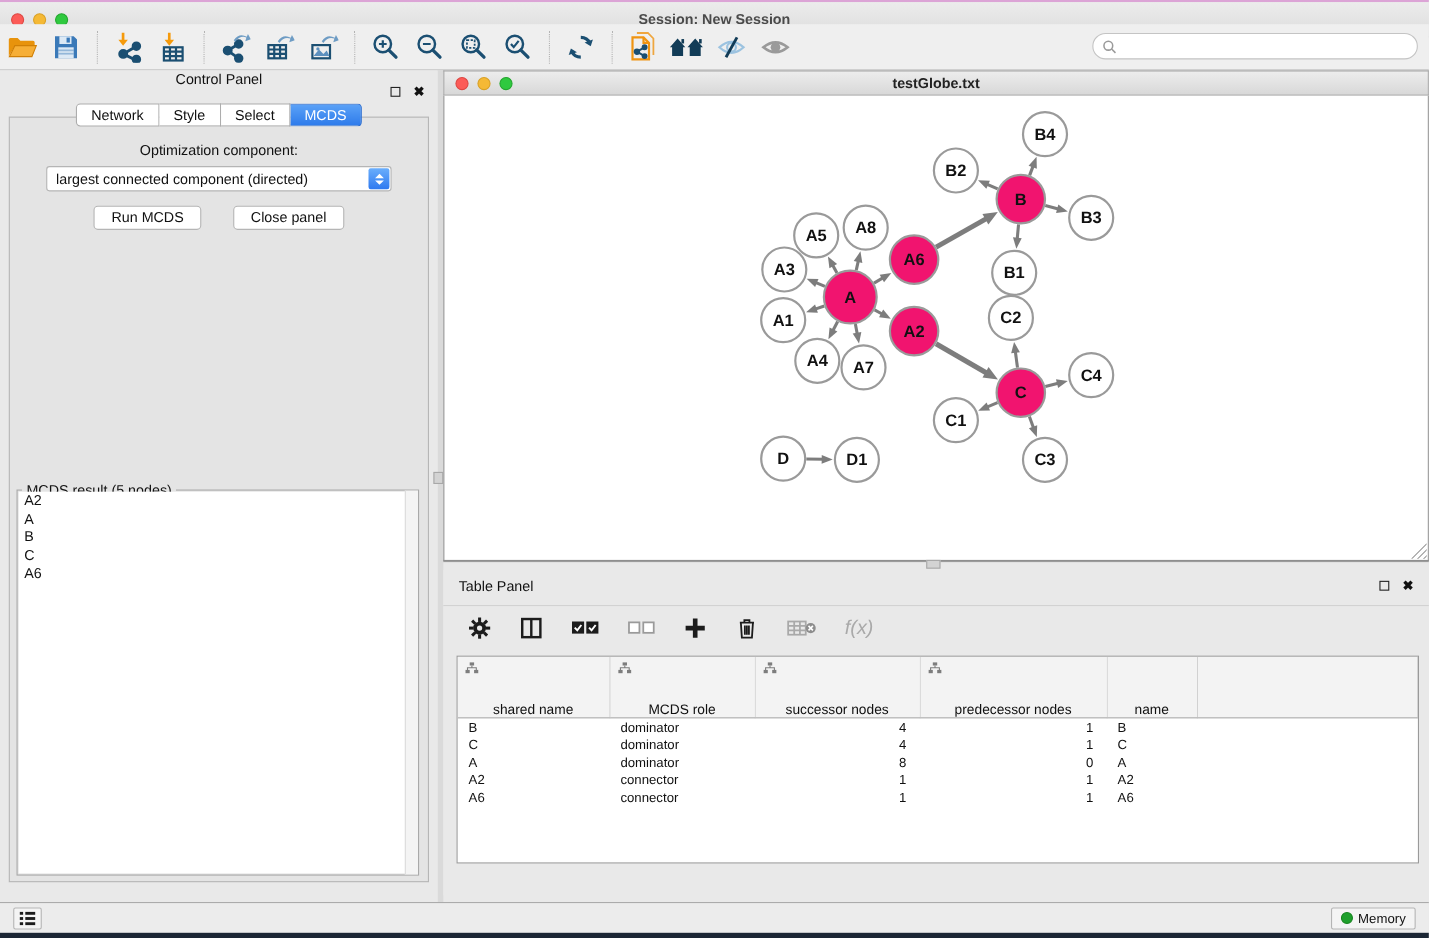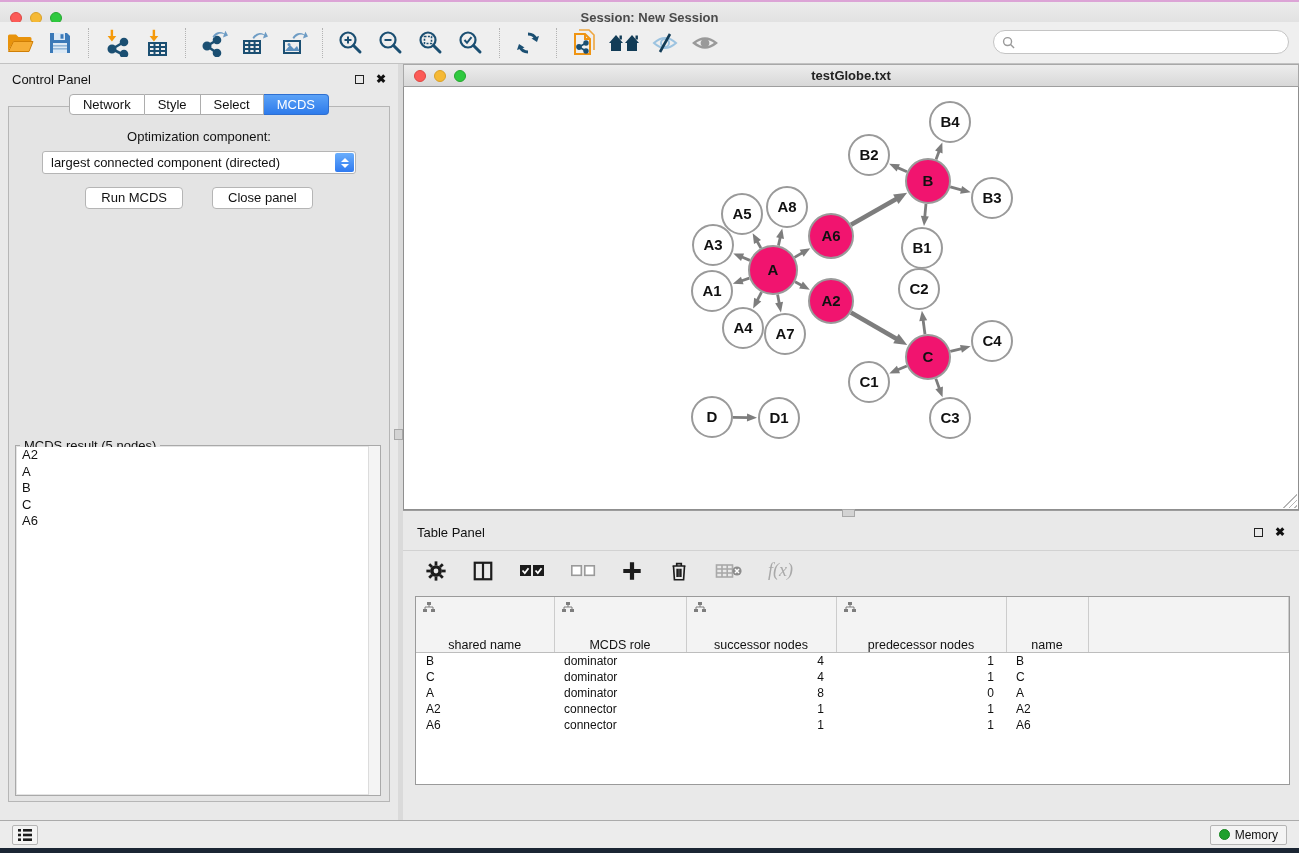--- a/index.html
+++ b/index.html
@@ -26,21 +26,21 @@
     background:#efefef; border-bottom:1px solid #c2c2c2; display:flex; align-items:center; }
   .tb-btn { width:34px; height:34px; display:flex; align-items:center; justify-content:center; margin:0 3px; }
   .tb-btn svg { display:block; }
   .tb-sep { width:1px; height:30px; border-left:1px dotted #b3b3b3; margin:0 8px; }
   .search-wrap { position:absolute; right:10px; top:8px; width:296px; height:24px; background:#fff;
     border:1px solid #c4c4c4; border-radius:12px; display:flex; align-items:center; padding-left:8px; }
   .search-wrap input { border:none; outline:none; flex:1; font-size:13px; background:transparent; height:20px; margin-left:5px; font-family:"Liberation Sans",sans-serif; }
 
   
   .control-panel { position:absolute; left:0; top:64px; width:398px; height:756px; background:#e9e9e9; }
-  .cp-header { height:30px; display:flex; align-items:center; padding:0 12px; }
+  .cp-header { height:30px; display:flex; align-items:center; padding:0 12px;flex-direction:column; }
   .cp-title { font-size:13px; color:#111; }
   .panel-btns { margin-left:auto; display:flex; align-items:center; gap:12px; }
   .float-btn { width:9px; height:9px; border:1.5px solid #222; display:inline-block; }
   .close-btn { font-size:12px; font-weight:bold; color:#111; line-height:9px; }
   .cp-tabs { display:flex; justify-content:center; height:21px; position:relative; z-index:2; }
   .seg-tab { background:#fff; border:1px solid #adadad; border-left:none; padding:0 13px; height:21px;
     line-height:20px; font-size:13px; color:#111; }
   .seg-tab:first-child { border-left:1px solid #adadad; border-radius:4px 0 0 4px; }
   .seg-tab:last-child { border-radius:0 4px 4px 0; }
   .seg-tab.active { background:linear-gradient(#5ba2f7,#2e7beb); color:#fff; border-color:#2e6fd0; }
@@ -79,21 +79,21 @@
       transparent 68%, #b5b5b5 68%, #b5b5b5 74%, transparent 74%,
       transparent 88%, #b5b5b5 88%, #b5b5b5 94%, transparent 94%); }
   .h-divider-line { position:absolute; left:403px; top:510px; width:896px; height:1px; background:#9c9c9c; }
   .h-handle { position:absolute; left:842px; top:509px; width:13px; height:8px; background:#d3d3d3; border:1px solid #a8a8a8; }
 
   
   .table-panel { position:absolute; left:403px; top:518px; width:896px; height:296px; background:#e9e9e9; }
   .tp-header { height:28px; display:flex; align-items:center; padding:0 14px; }
   .tp-toolbar { height:40px; margin-top:4px; border-top:1px solid #d2d2d2; display:flex; align-items:center; padding-left:22px; gap:25px; }
   .tp-toolbar .tp-icon { display:flex; align-items:center; justify-content:center; }
-  .fx-label { font-family:Liberation Serif, serif; font-style:italic; font-size:18px; color:#a9a9a9; }
+  .fx-label { font-family:Liberation Sans, sans-serif; font-style:italic; font-size:18px; color:#a9a9a9; }
   .node-table-wrap { position:absolute; left:12px; right:9px; top:78px; height:189px; background:#fff; border:1px solid #9a9a9a; overflow:hidden; }
   table.node-table { border-collapse:collapse; width:100%; table-layout:fixed; }
   table.node-table th { height:22px; background:#f3f3f3; border-bottom:1px solid #bdbdbd; border-right:1px solid #cccccc;
     font-weight:normal; font-size:12.5px; position:relative; }
   table.node-table th .th-label { display:block; text-align:center;margin-top:41px; }
   table.node-table th .tree-ic { position:absolute; left:7px; top:5px; }
   table.node-table td { height:16px; font-size:12px; white-space:nowrap; overflow:hidden; }
   td.al { text-align:left; padding-left:10px; }
   td.ar { text-align:right; padding-right:12px; }
   .tp-tabs { position:absolute; left:0; right:0; top:272px; display:flex; justify-content:center; height:21px; }

